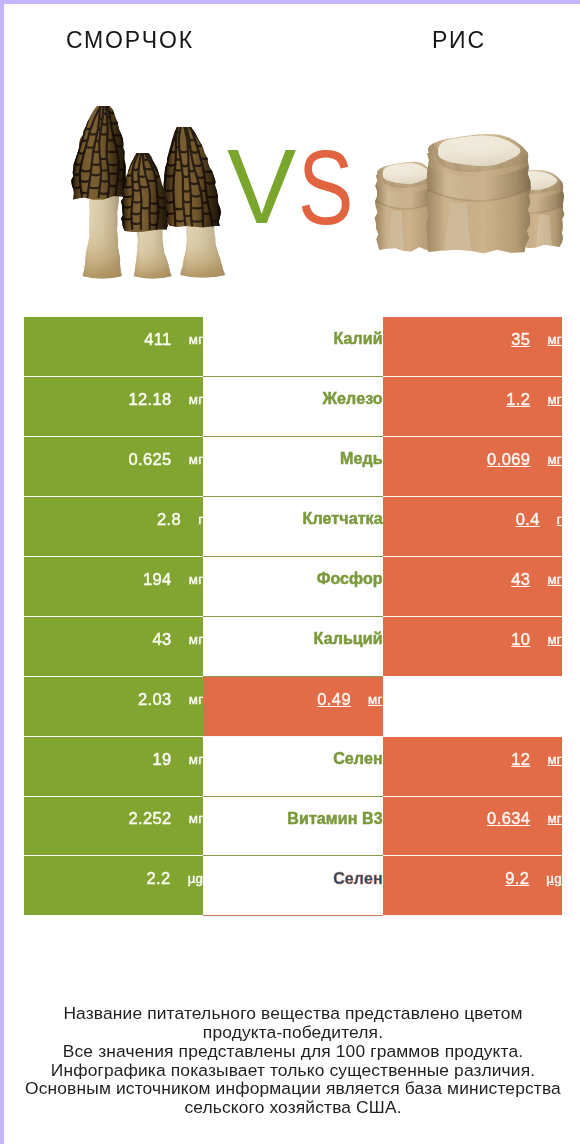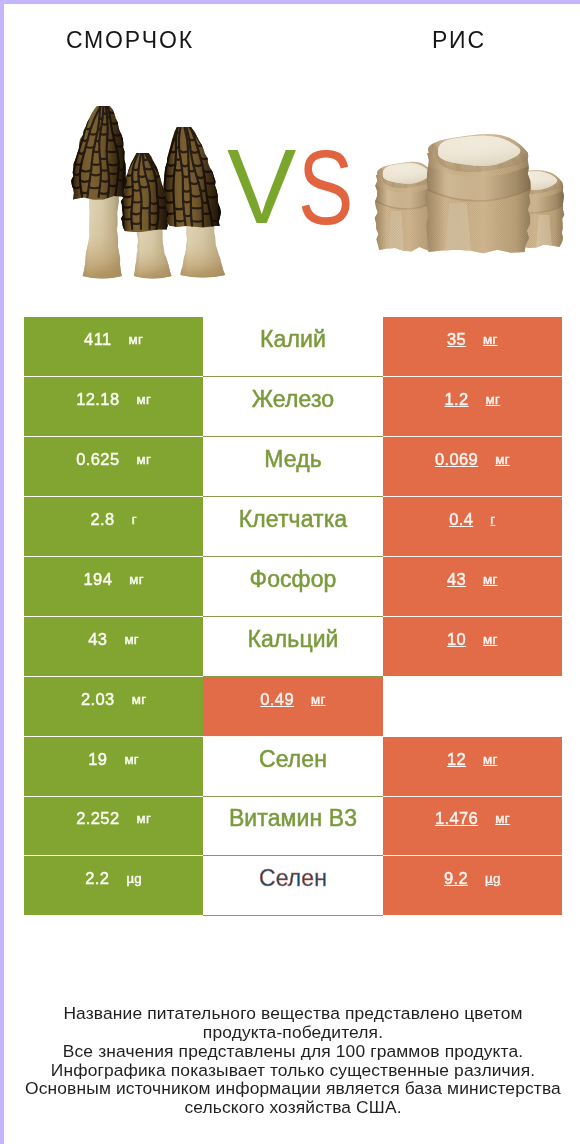--- a/index.html
+++ b/index.html
@@ -18,29 +18,29 @@
   .vs{position:absolute;left:225px;top:137px;width:140px;height:92px;text-align:left;font-size:102px;line-height:92px;font-weight:400;letter-spacing:0;white-space:nowrap;}
   .vs .v{display:inline-block;line-height:92px;vertical-align:top;font-size:105px;position:relative;left:-2px;top:0px;transform:scaleX(0.99);transform-origin:left top;}
   .vs .s{display:inline-block;font-size:105px;line-height:92px;margin-left:0px;vertical-align:top;position:relative;top:1px;left:-1px;transform:scaleX(0.79);transform-origin:left top;}
   .vs .v{color:#7aa62d;}
   
   .vs .s{color:#e2633f;}
 
   
   .table{position:absolute;left:20px;top:313px;width:538px;}
   .row{display:flex;width:538px;height:59.95px;}
-  .cell{display:flex;align-items:center;justify-content:center;box-sizing:border-box;height:100%;padding-bottom:14px;}
+  .cell{display:flex;align-items:center;justify-content:flex-end;box-sizing:border-box;height:100%;padding-bottom:14px;}
   .c-left{width:179.3px;background:#82a532;color:#fcfdf4;border-bottom:1px solid #fdfff0;-webkit-text-stroke:0.45px #fcfdf4;}
   .c-right{width:179.3px;background:#e26b48;color:#fdf6f2;border-bottom:1px solid #fff7f0;text-decoration:underline;-webkit-text-stroke:0.45px #fdf6f2;}
   .c-mid{width:179.4px;background:#fff;}
   .row.g .c-mid{border-bottom:1px solid #8b9c4e;}
   .row.o .c-mid{border-bottom:1px solid #cb7b5c;}
   .val{font-size:16.5px;font-weight:400;letter-spacing:0.4px;}
   .unit{font-size:13.3px;font-weight:400;margin-left:17px;letter-spacing:0.3px;}
-  .name{font-size:23px;font-weight:400;letter-spacing:0.1px;}
+  .name{font-size:16px;font-weight:700;letter-spacing:0.1px;}
   .name.g{color:#7a9a3c;-webkit-text-stroke:0.5px #7a9a3c;}
   .name.o{color:#0c4a6e;-webkit-text-stroke:0.5px #d4654a;}
 
   
   .footer{position:absolute;left:0;top:972px;width:578px;text-align:center;font-size:17.4px;line-height:18.85px;letter-spacing:0.14px;color:#1f1f1f;margin-top:28px;}
 </style>
 </head>
 <body>
 
 <div class="page">
@@ -526,21 +526,21 @@
       </div>
       <div class="row g">
         <div class="cell c-left">
           <span class="val">2.252</span>
           <span class="unit">мг</span>
         </div>
         <div class="cell c-mid">
           <span class="name g">Витамин B3</span>
         </div>
         <div class="cell c-right">
-          <span class="val">1.476</span>
+          <span class="val">0.634</span>
           <span class="unit">мг</span>
         </div>
       </div>
       <div class="row o">
         <div class="cell c-left">
           <span class="val">2.2</span>
           <span class="unit">µg</span>
         </div>
         <div class="cell c-mid">
           <span class="name o">Селен</span>

